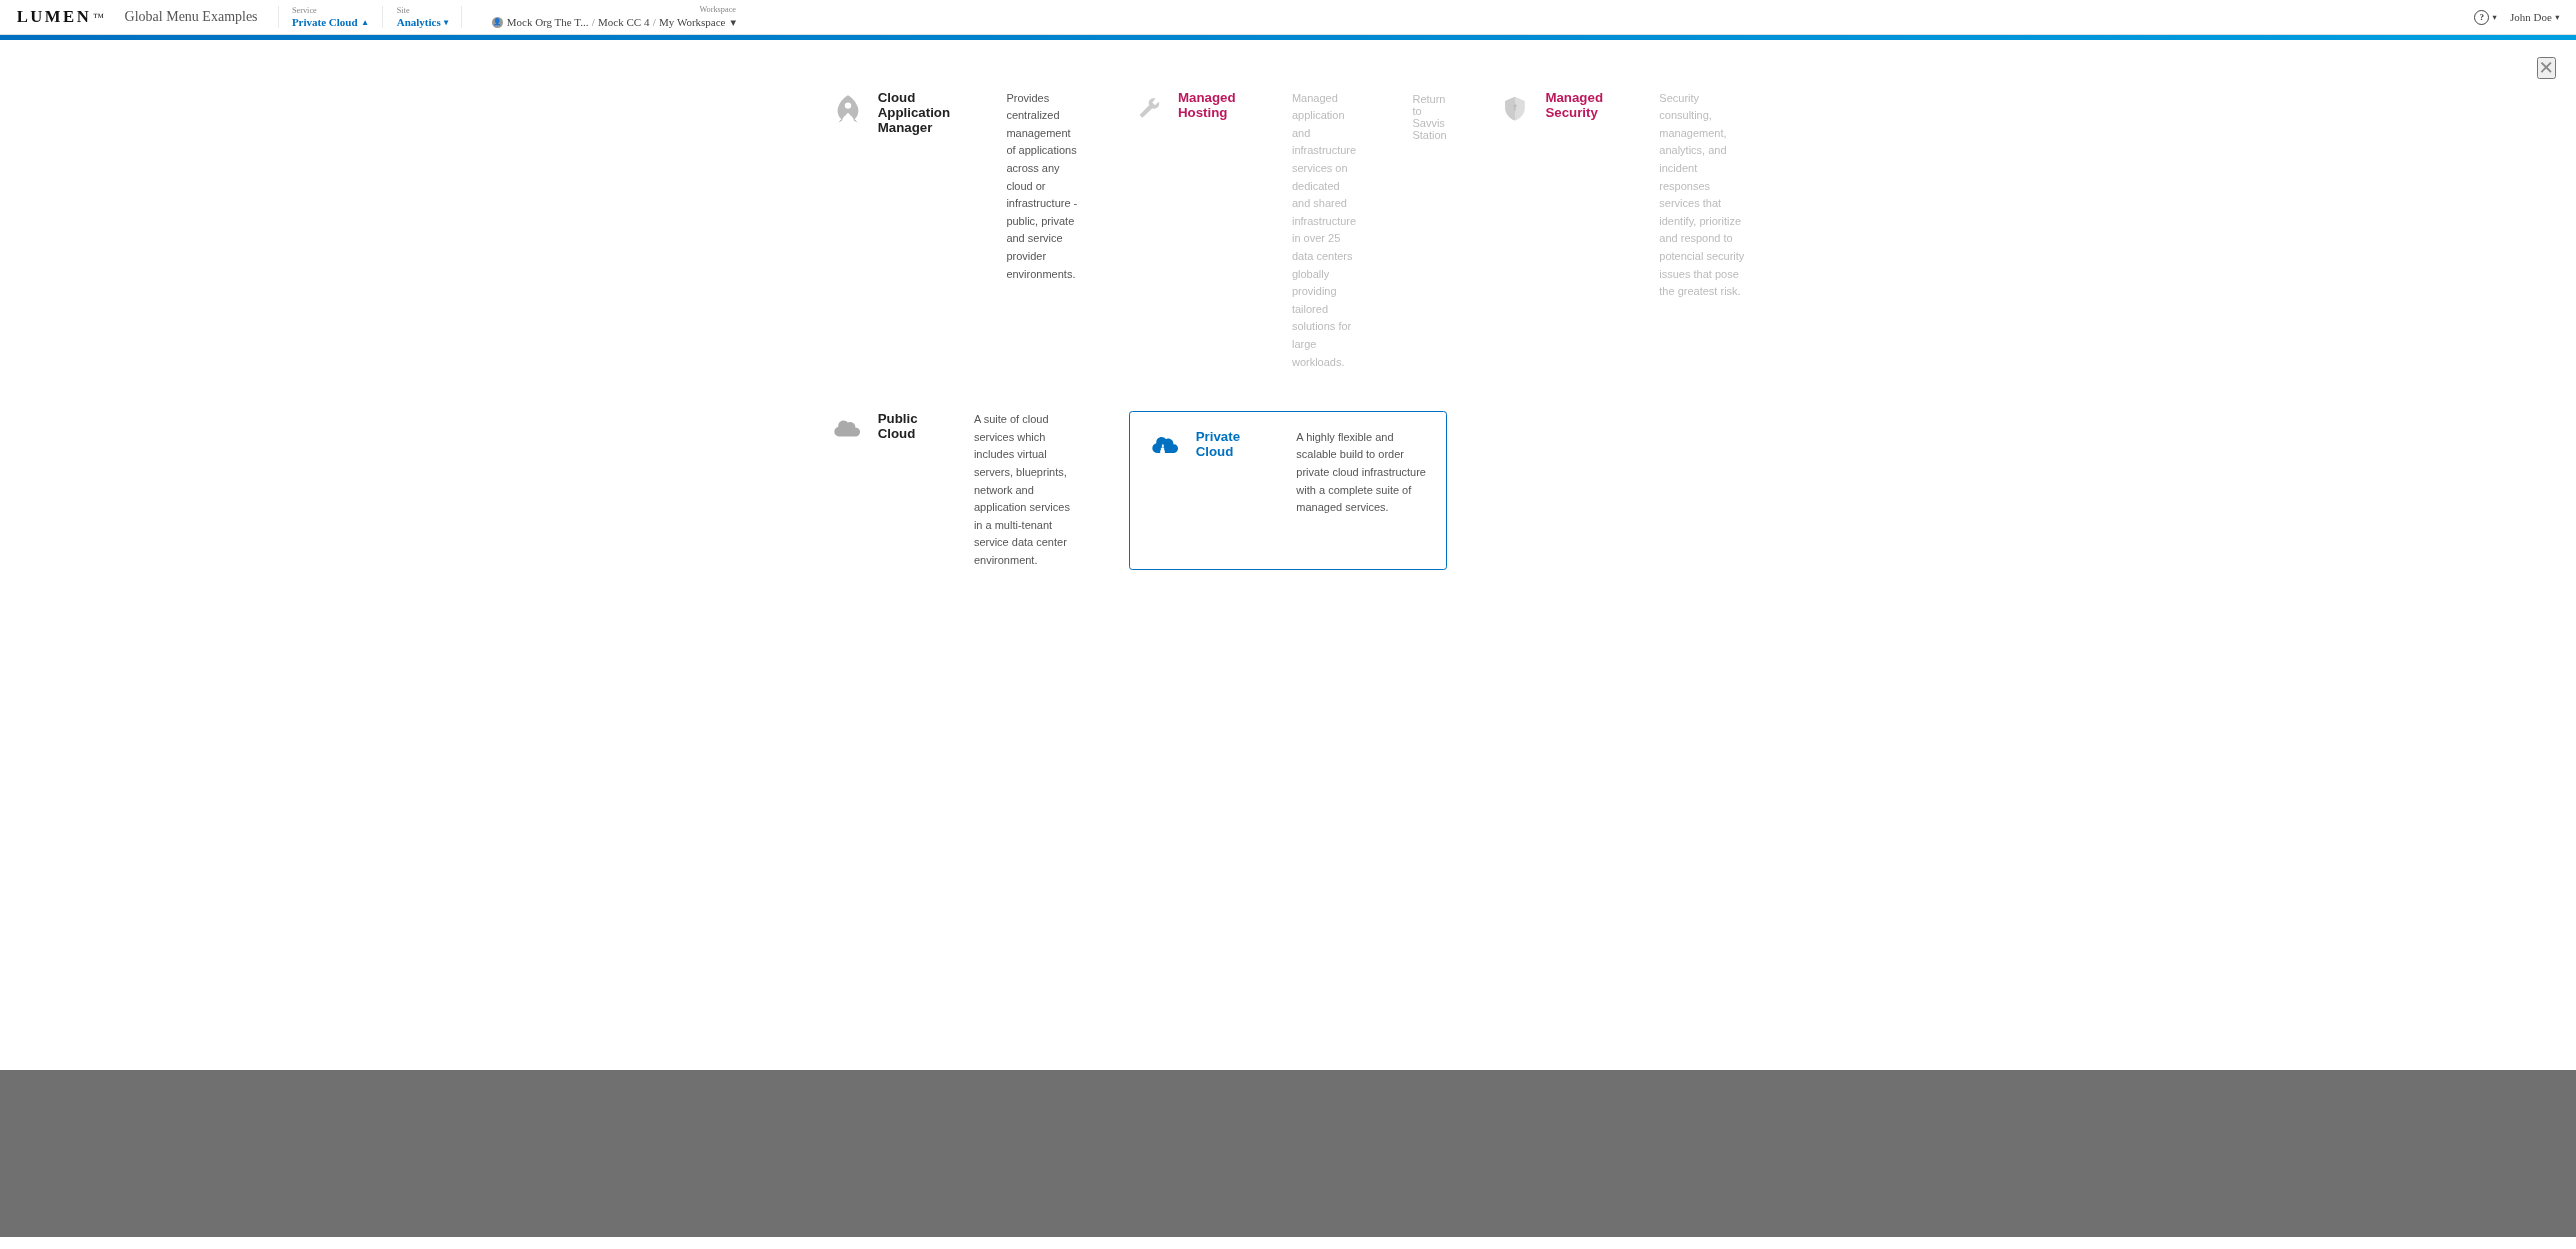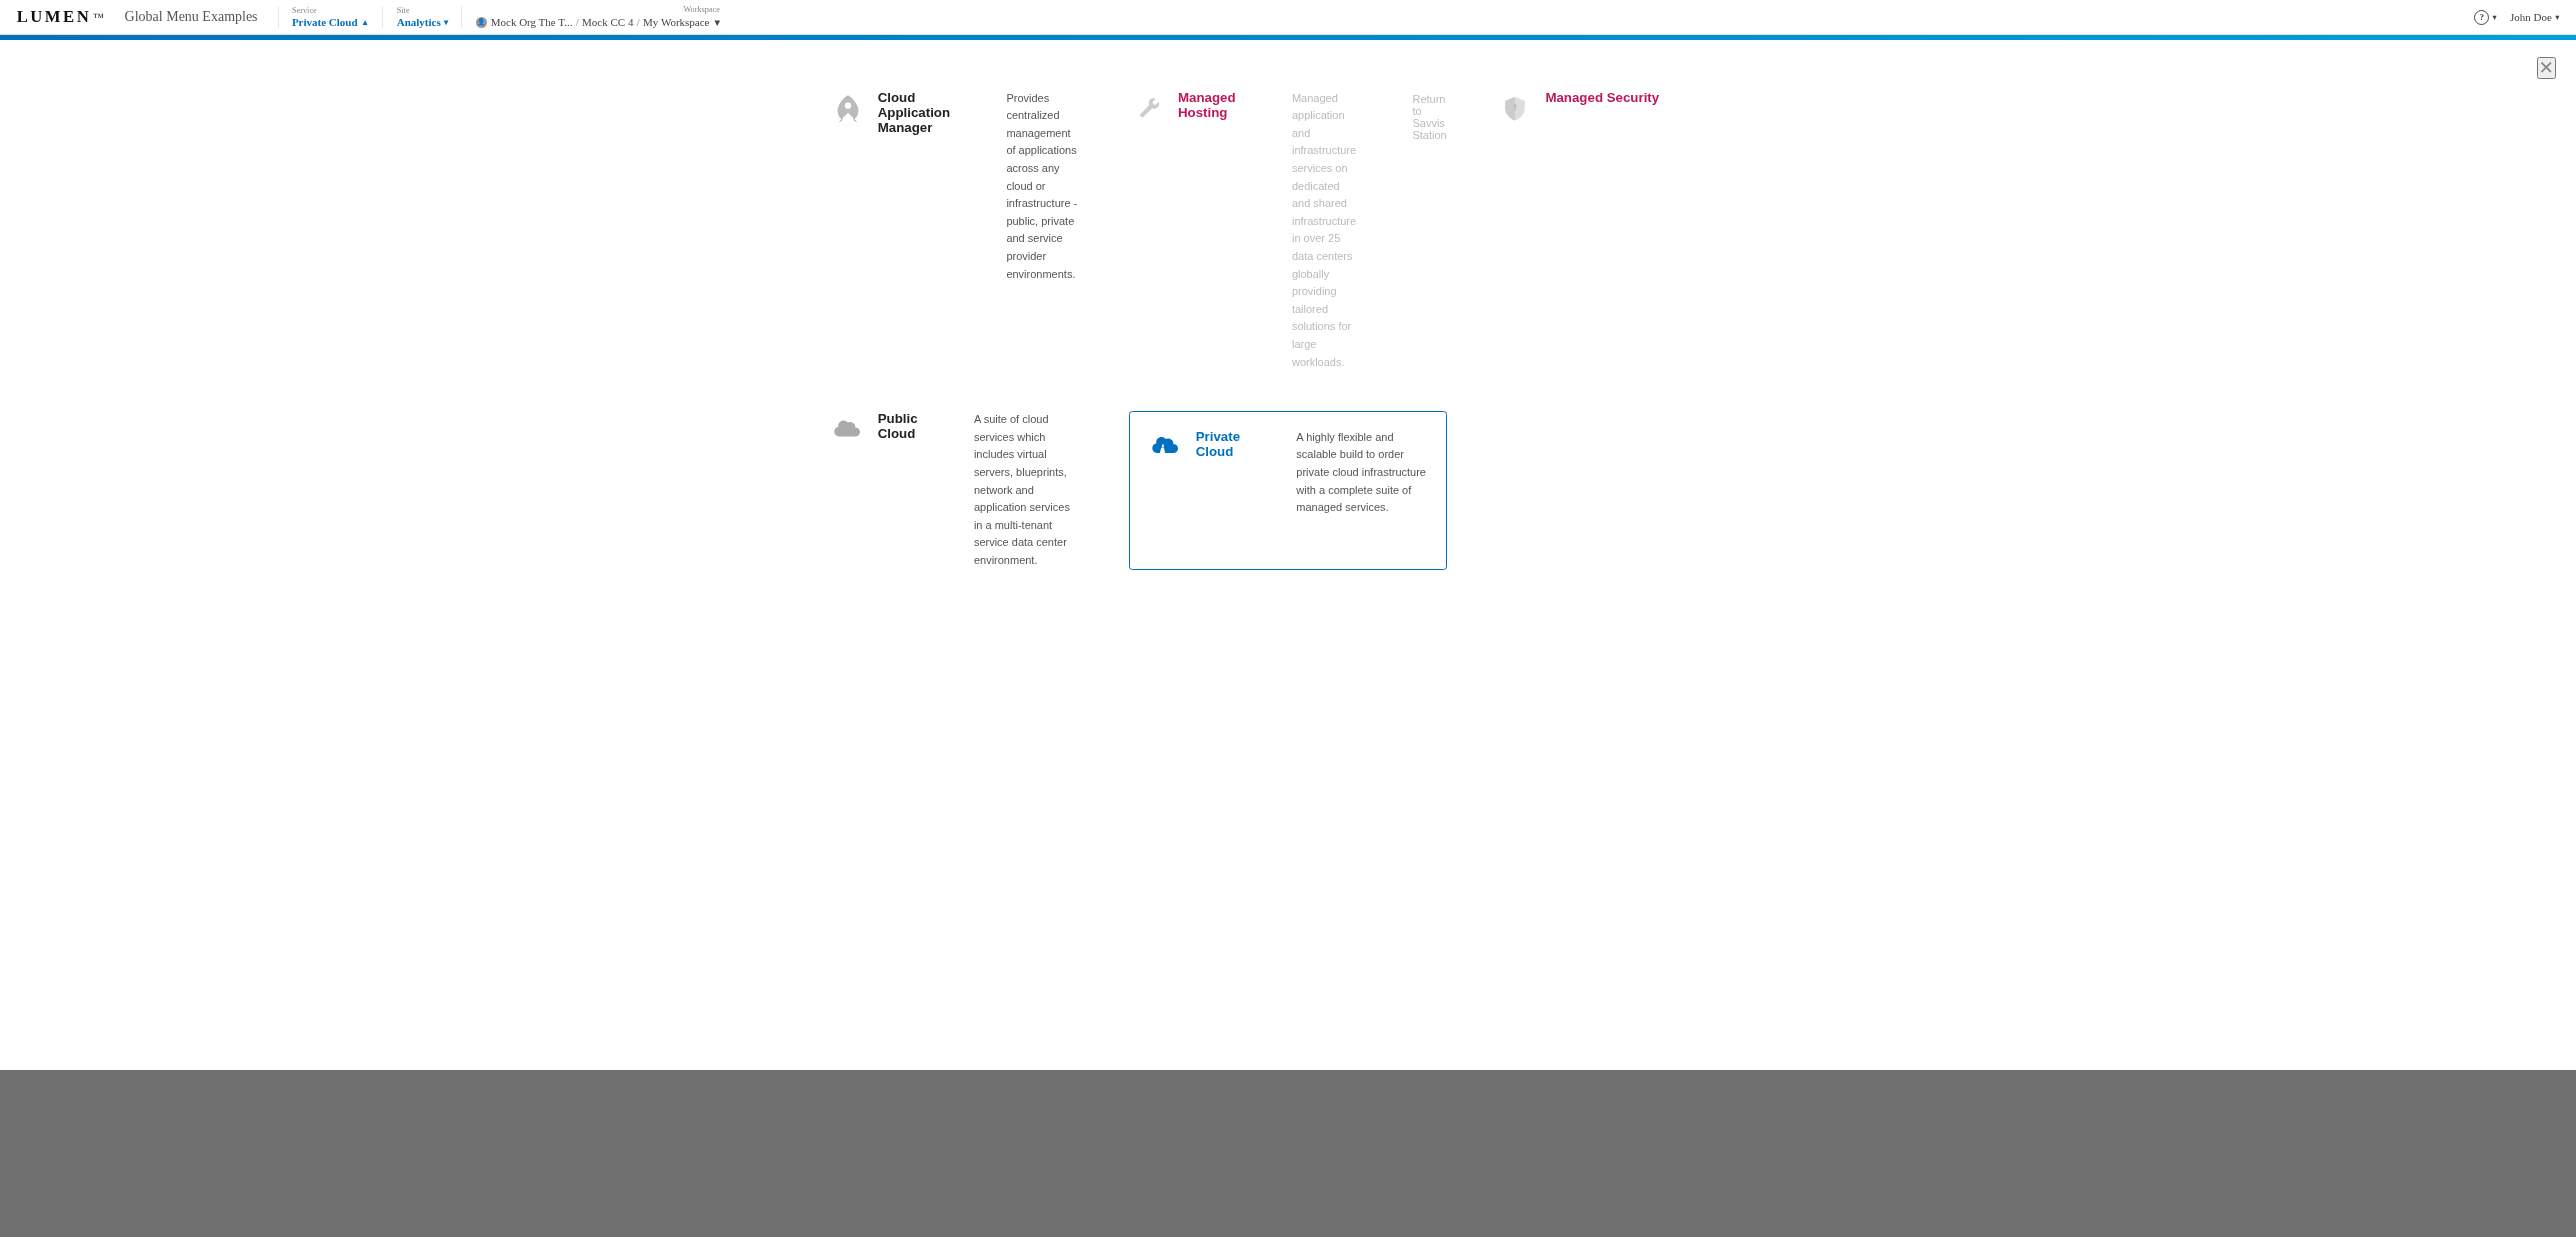--- a/index.html
+++ b/index.html
@@ -82,20 +82,21 @@
       color: #888;
       margin-bottom: 1.7px;
       text-align: right;
     }
     .workspace-value {
       font-size: 11px;
       color: #444;
       display: flex;
       align-items: center;
       gap: 3.3px;
+      margin-left: 16px;
     }
     .workspace-value .person-icon {
       width: 11.7px;
       height: 11.7px;
       background: #999;
       border-radius: 50%;
       display: inline-flex;
       align-items: center;
       justify-content: center;
       font-size: 6.7px;
@@ -324,20 +325,21 @@
           <div class="service-icon">
             <svg width="28" height="28" viewBox="0 0 40 40" fill="none" xmlns="http://www.w3.org/2000/svg">
               <path d="M20 4L6 10V20C6 28 12 35 20 38C28 35 34 28 34 20V10L20 4Z" fill="#ddd"></path>
               <path d="M20 4L6 10V20C6 28 12 35 20 38V4Z" fill="#ccc"></path>
               <rect x="18" y="15" width="4" height="4" rx="1" fill="#bbb"></rect>
               <rect x="19" y="19" width="2" height="5" rx="1" fill="#bbb"></rect>
             </svg>
           </div>
           <span class="service-title muted">Managed Security</span>
         </div>
+        <p class="service-desc muted">Security consulting, management, analytics, and incident responses services that identify, prioritize and respond to potencial security issues that pose the greatest risk.</p>
       </div>
 
       <div class="service-card">
         <div class="service-header">
           <div class="service-icon">
             <svg width="33" height="27" viewBox="0 0 50 35" fill="none" xmlns="http://www.w3.org/2000/svg">
               <path d="M38 28H12C8 28 5 25 5 21C5 17.5 7.5 14.5 11 13.5C11 13 11 12.5 11 12C11 7.6 14.6 4 19 4C21.5 4 23.8 5.1 25.3 6.9C26.4 6.3 27.7 6 29 6C33.4 6 37 9.6 37 14C37 14.3 37 14.6 36.9 14.9C37.3 14.9 37.6 15 38 15C41.3 15 44 17.7 44 21C44 24.9 41.3 28 38 28Z" fill="#aaa"></path>
             </svg>
           </div>
           <span class="service-title">Public Cloud</span>

